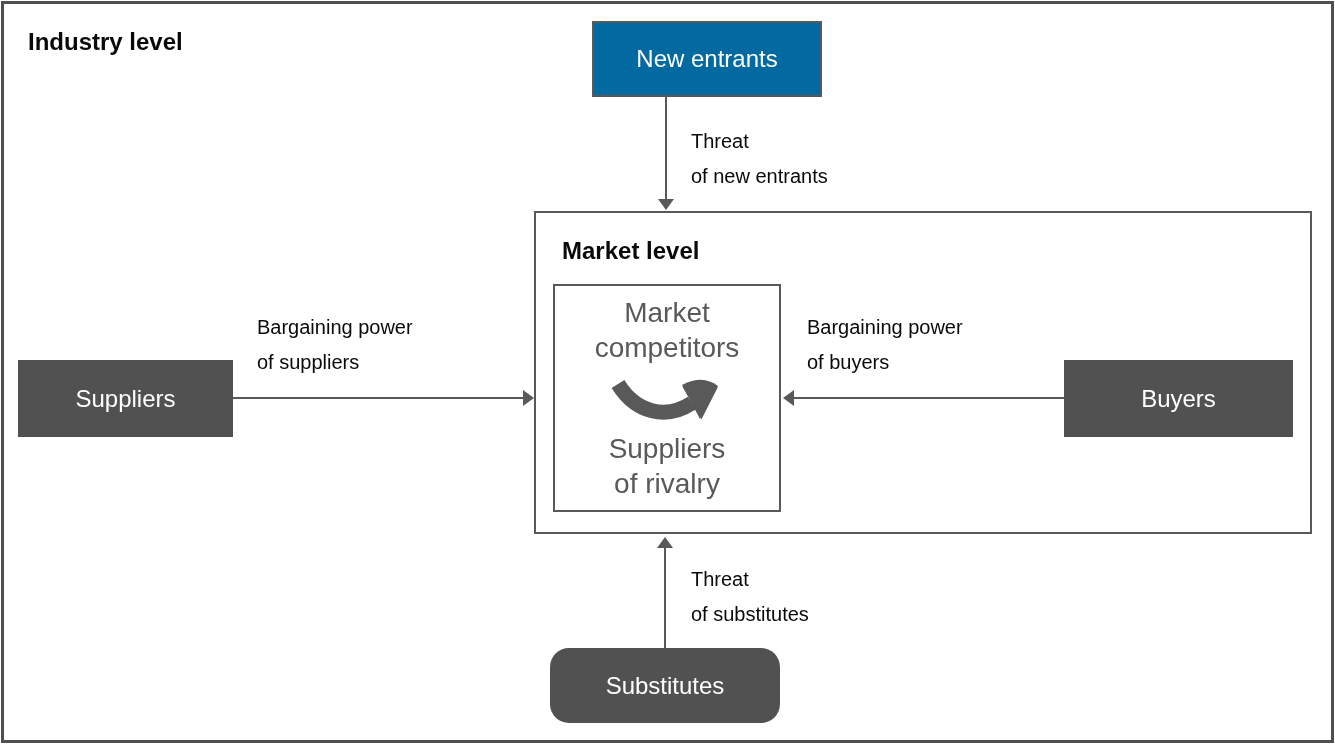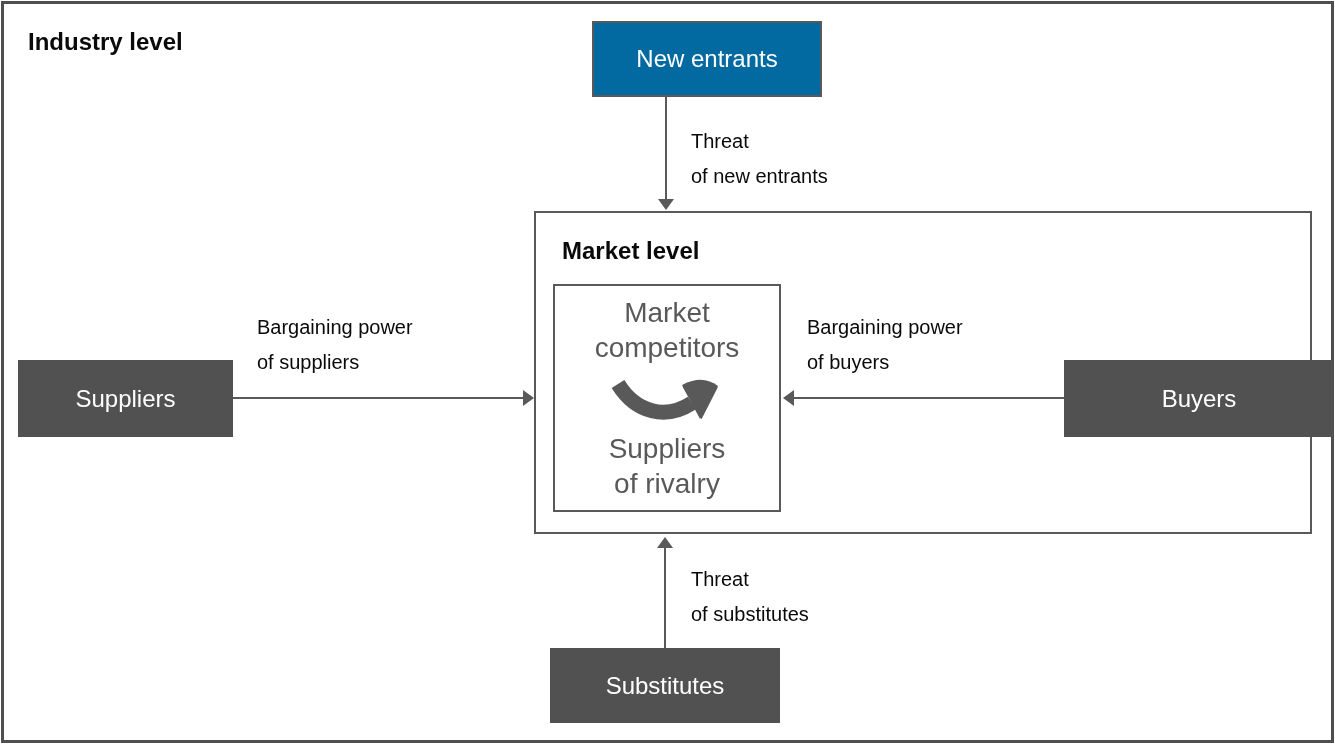--- a/index.html
+++ b/index.html
@@ -105,30 +105,30 @@
 
   <div class="abs node node-gray" style="left:18px;top:360px;width:215px;height:77px;">
     <span>Suppliers</span>
   </div>
 
   <div class="abs hline" style="left:233px;top:397px;width:290px;"></div>
   <div class="abs ah ah-right" style="left:523px;top:390px;"></div>
   <div class="abs edge-label" style="left:257px;top:310px;">Bargaining power
 of suppliers</div>
 
-  <div class="abs node node-gray" style="left:1064px;top:360px;width:270px;height:77px;text-align:center;">
+  <div class="abs node node-gray" style="left:1064px;top:360px;width:229px;height:77px;text-align:center;">
     <span>Buyers</span>
   </div>
 
   <div class="abs hline" style="left:794px;top:397px;width:270px;"></div>
   <div class="abs ah ah-left" style="left:783px;top:390px;"></div>
   <div class="abs edge-label" style="left:807px;top:310px;">Bargaining power
 of buyers</div>
 
-  <div class="abs node node-gray" style="left:550px;top:648px;width:230px;height:75px;">
+  <div class="abs node node-gray" style="left:550px;top:648px;width:230px;height:75px;border-radius:19px;">
     <span>Substitutes</span>
   </div>
 
   <div class="abs vline" style="left:664px;top:547px;height:101px;"></div>
   <div class="abs ah ah-up" style="left:657px;top:537px;"></div>
   <div class="abs edge-label" style="left:691px;top:562px;">Threat
 of substitutes</div>
 
 </div>
 

